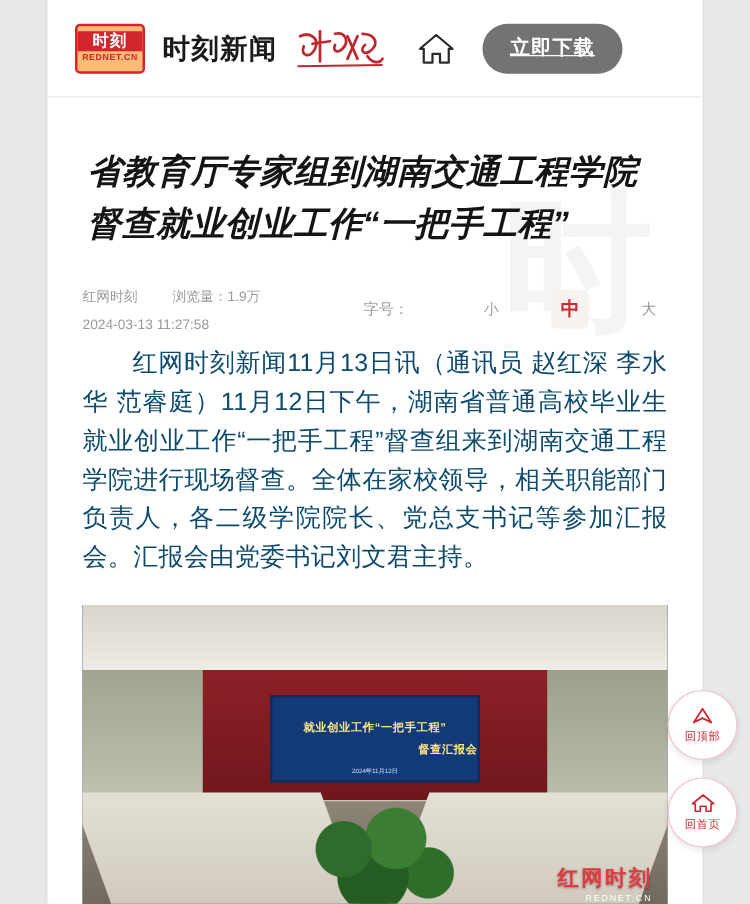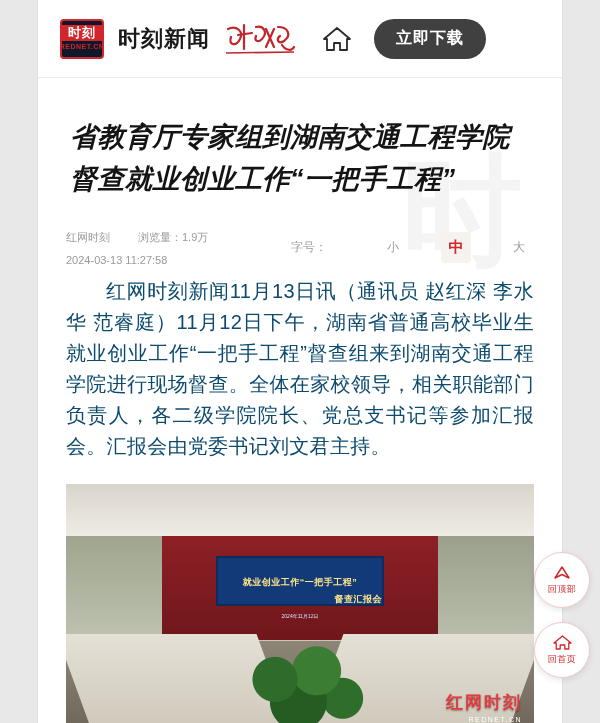--- a/index.html
+++ b/index.html
@@ -33,30 +33,30 @@
   
   .header {
     height: 78px;
     display: flex;
     align-items: center;
     padding: 0 14px 0 22px;
     box-sizing: border-box;
     border-bottom: 1px solid #ececec;
   }
   .logo-badge {
-    width: 44px;
+    width: 56px;
     height: 40px;
     border: 2px solid #d1262b;
     border-radius: 4px;
     display: flex;
     flex-direction: column;
     align-items: center;
     justify-content: center;
     box-sizing: border-box;
-    background: #0f172a;
+    background: #fdba74;
     flex: none;
   }
   .logo-badge .lb-top {
     background: #d1262b;
     color: #fff;
     font-size: 13px;
     line-height: 16px;
     width: 100%;
     text-align: center;
     font-weight: bold;
@@ -88,35 +88,36 @@
     margin-left: 22px;
     width: 34px;
     height: 34px;
     flex: none;
     display: flex;
     align-items: center;
     justify-content: center;
   }
   .dl-btn {
     margin-left: 20px;
-    background: #404040;
+    background: #737373;
     color: #fff;
     border-radius: 22px;
     height: 40px;
     padding: 0 22px;
     display: flex;
     align-items: center;
     justify-content: center;
     font-size: 16px;
     font-weight: bold;
     letter-spacing: 1px;
     white-space: nowrap;
     border: none;
     cursor: pointer;
     font-family: "Liberation Sans", sans-serif;
+    text-decoration: underline;
   }
 
   
   .article {
     padding: 34px 28px 0 28px;
     position: relative;
   }
   .headline {
     font-size: 27px;
     line-height: 42px;
@@ -209,21 +210,21 @@
   }
   .photo .wall {
     position: absolute; left: 0; top: 52px; width: 100%; height: 108px;
     background: linear-gradient(#b8ada0, #cdc5b8);
   }
   .photo .wall-red {
     position: absolute; left: 96px; top: 52px; width: 276px; height: 104px;
     background: linear-gradient(#8d2026, #6f171c);
   }
   .photo .screen {
-    position: absolute; left: 150px; top: 72px; width: 168px; height: 50px;
+    position: absolute; left: 150px; top: 72px; width: 168px; height: 70px;
     background: #123a78;
     border: 2px solid #0d2c5c;
     box-sizing: border-box;
   }
   .photo .screen .s-line1 {
     color: #ffe58a; font-size: 9px; font-weight: bold; text-align: center;
     margin-top: 18px; letter-spacing: 0.5px;
   }
   .photo .screen .s-line2 {
     color: #ffe58a; font-size: 9px; font-weight: bold; text-align: right;

